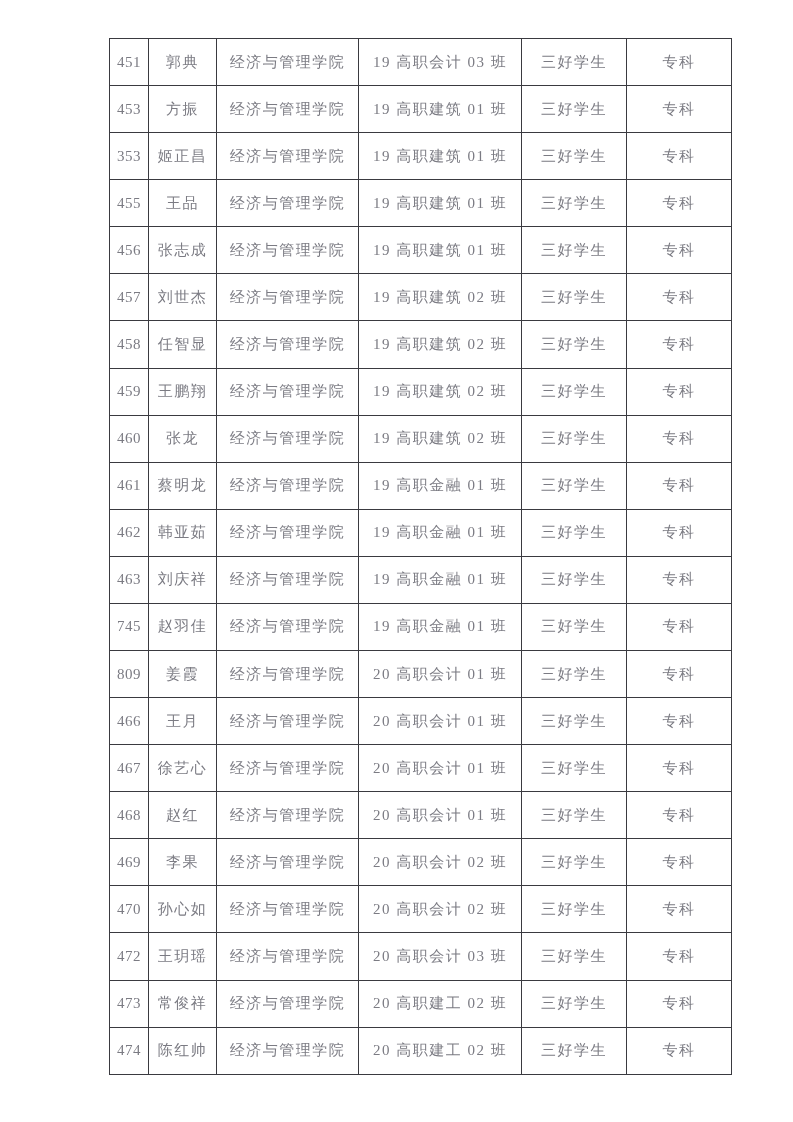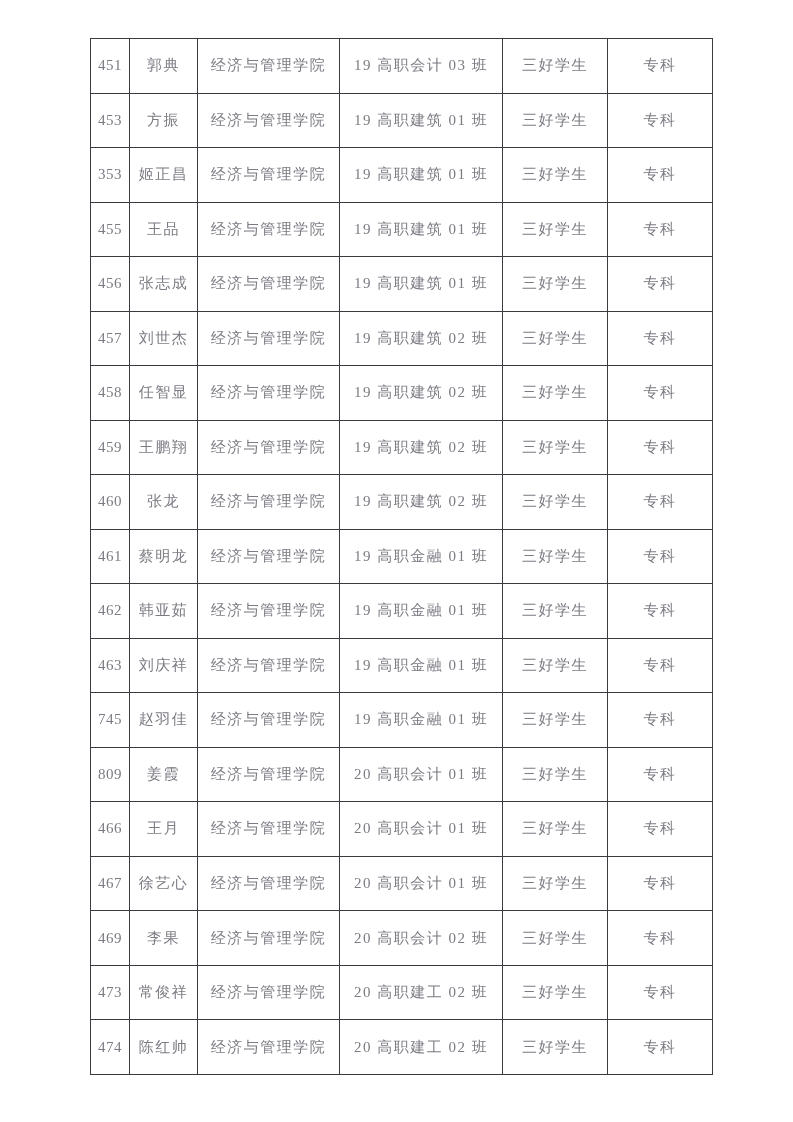--- a/index.html
+++ b/index.html
@@ -10,21 +10,21 @@
   .page {
     position: relative;
     width: 793px;
     height: 1122px;
     background: var(--page-bg, #ffffff);
     font-family: "Liberation Serif", "DejaVu Serif", serif;
     overflow: hidden;
   }
   table.awards-table {
     position: absolute;
-    left: 90px;
+    left: 109px;
     top: 38px;
     width: 622px;
     height: 1037px;
     border-collapse: collapse;
     table-layout: fixed;
   }
   table.awards-table td {
     border: 1px solid var(--border-color, #3a3a40);
     color: var(--text-color, #7b7b83);
     text-align: center;
@@ -175,24 +175,48 @@
         </tr>
         <tr>
           <td class="cell-index">467</td>
           <td class="cell-name">徐艺心</td>
           <td class="cell-college">经济与管理学院</td>
           <td class="cell-class">20 高职会计 01 班</td>
           <td class="cell-award">三好学生</td>
           <td class="cell-level">专科</td>
         </tr>
         <tr>
+          <td class="cell-index">468</td>
+          <td class="cell-name">赵红</td>
+          <td class="cell-college">经济与管理学院</td>
+          <td class="cell-class">20 高职会计 01 班</td>
+          <td class="cell-award">三好学生</td>
+          <td class="cell-level">专科</td>
+        </tr>
+        <tr>
           <td class="cell-index">469</td>
           <td class="cell-name">李果</td>
           <td class="cell-college">经济与管理学院</td>
           <td class="cell-class">20 高职会计 02 班</td>
+          <td class="cell-award">三好学生</td>
+          <td class="cell-level">专科</td>
+        </tr>
+        <tr>
+          <td class="cell-index">470</td>
+          <td class="cell-name">孙心如</td>
+          <td class="cell-college">经济与管理学院</td>
+          <td class="cell-class">20 高职会计 02 班</td>
+          <td class="cell-award">三好学生</td>
+          <td class="cell-level">专科</td>
+        </tr>
+        <tr>
+          <td class="cell-index">472</td>
+          <td class="cell-name">王玥瑶</td>
+          <td class="cell-college">经济与管理学院</td>
+          <td class="cell-class">20 高职会计 03 班</td>
           <td class="cell-award">三好学生</td>
           <td class="cell-level">专科</td>
         </tr>
         <tr>
           <td class="cell-index">473</td>
           <td class="cell-name">常俊祥</td>
           <td class="cell-college">经济与管理学院</td>
           <td class="cell-class">20 高职建工 02 班</td>
           <td class="cell-award">三好学生</td>
           <td class="cell-level">专科</td>

